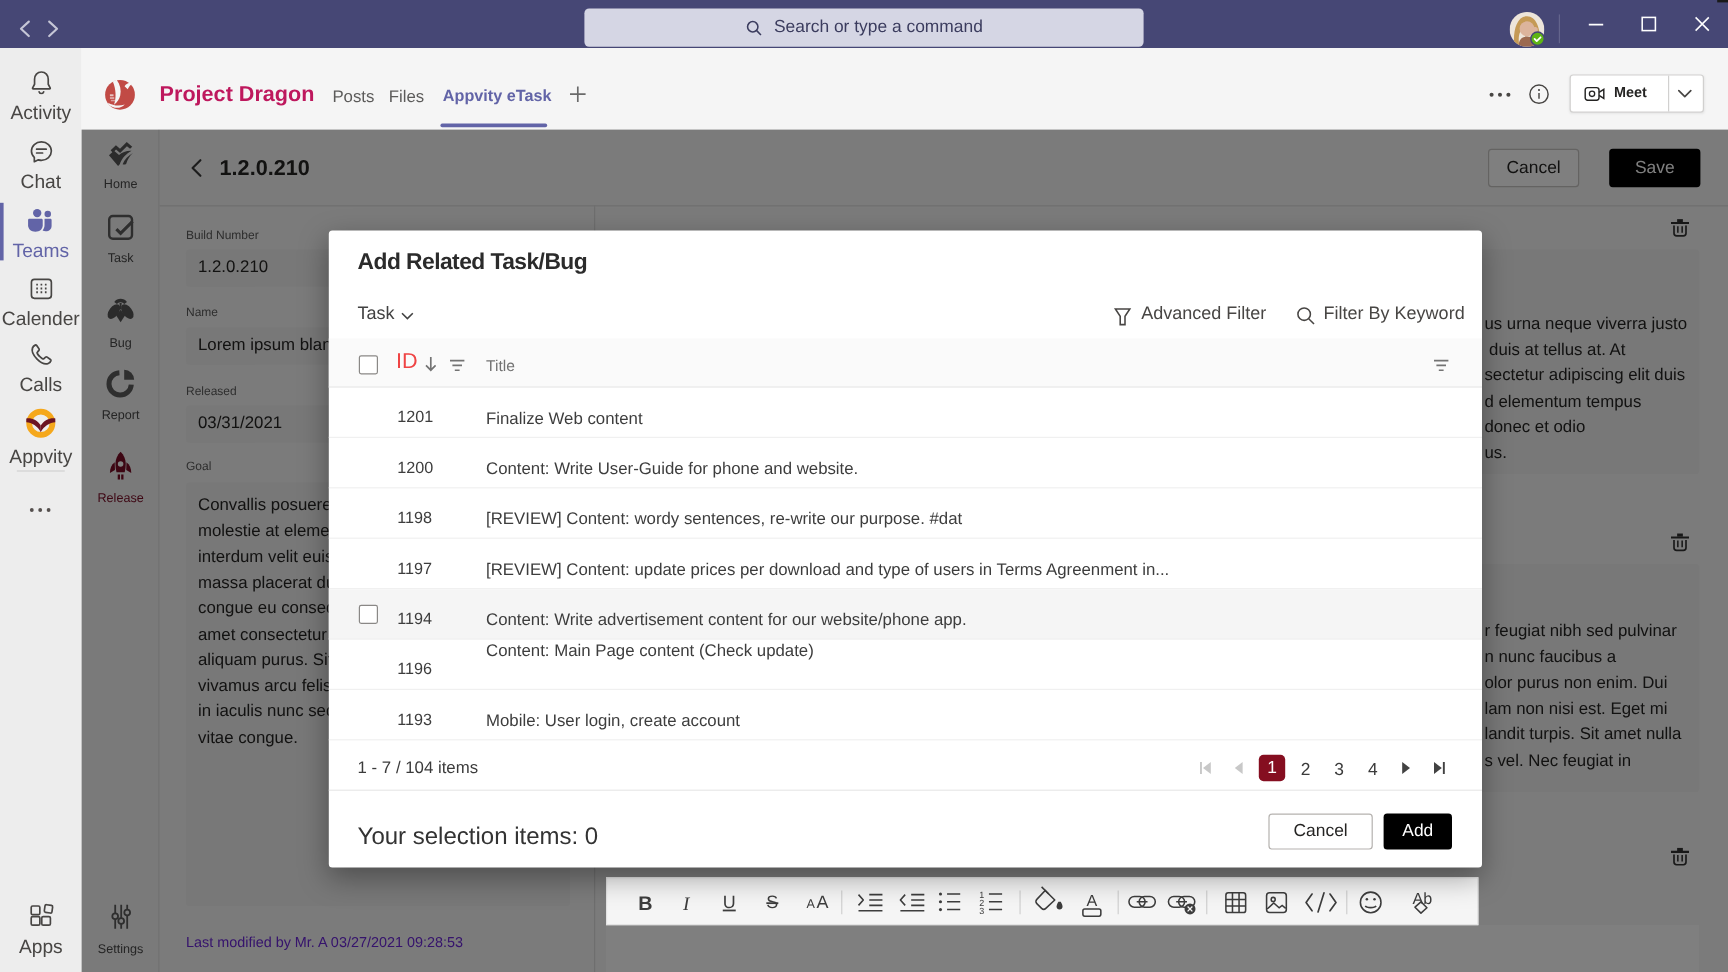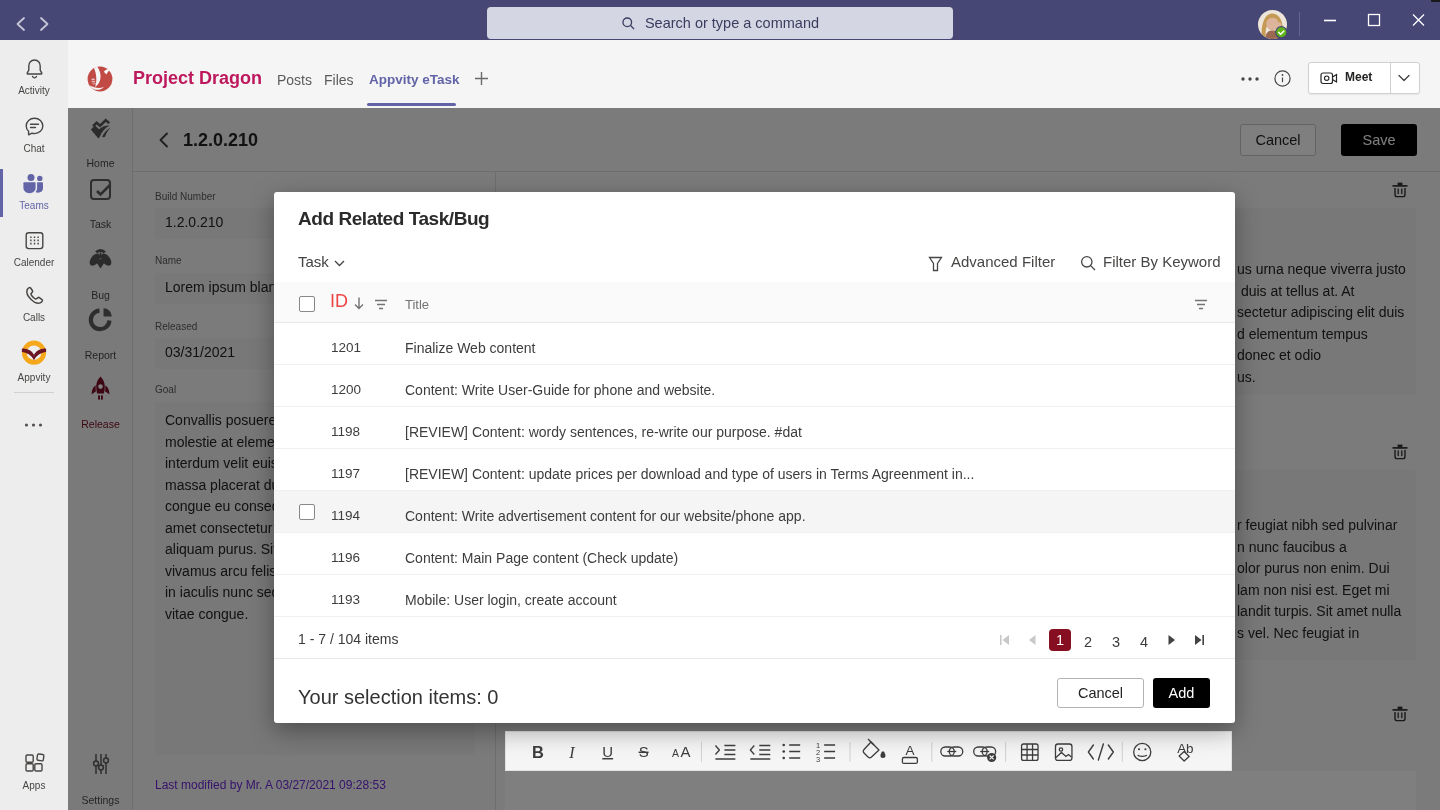--- a/index.html
+++ b/index.html
@@ -8,25 +8,25 @@
   .abs { position:absolute; }
 
   
   #topbar { position:absolute; left:0; top:0; width:1440px; height:40px; background:#464775; }
   #searchbox { position:absolute; left:487px; top:7px; width:466px; height:32px; background:#d5d6e4; border-radius:4px; display:flex; align-items:center; justify-content:center; color:#3b3c5e; font-size:14.5px; }
   
   #header { position:absolute; left:68px; top:40px; width:1372px; height:68px; background:#f5f5f5; }
   
   #rail1 { position:absolute; left:0; top:40px; width:68px; height:770px; background:#ededed; }
   .railitem { position:absolute; width:68px; text-align:center; color:#484644; }
-  .railitem .lbl { font-size:10px; margin-top:2px; }
+  .railitem .lbl { font-size:16px; margin-top:2px; }
   
   #rail2 { position:absolute; left:68px; top:108px; width:65px; height:702px; background:#f4f4f4; border-right:1px solid #dcdcdc; }
   .r2item { position:absolute; width:65px; text-align:center; color:#4a4a4a; }
-  .r2item .lbl { font-size:10.5px; margin-top:13px; }
+  .r2item .lbl { font-size:10.5px; margin-top:3px; }
   
   #content { position:absolute; left:133px; top:108px; width:1307px; height:702px; background:#f6f6f6; }
   .inputbox { position:absolute; background:#f0f0f0; border-radius:3px; font-size:14px; color:#252423; padding:6px 10px; }
   .flabel { position:absolute; font-size:10px; color:#5c5c5c; }
   .btn { position:absolute; height:32px; border-radius:3px; font-size:14.5px; display:flex; align-items:center; justify-content:center; }
   .btn.white { background:#fff; border:1px solid #c8c6c4; color:#252423; }
   .btn.red { background:#000000; color:#fff; }
   
   #overlay { position:absolute; left:68px; top:108px; width:1372px; height:702px; background:rgba(0,0,0,0.5); z-index:10; }
   
@@ -403,21 +403,21 @@
     <div class="mtitle" style="top:232px">[REVIEW] Content: wordy sentences, re-write our purpose. #dat</div>
   <div class="mrow" style="top:257px;height:42px"></div>
   <div class="mid" style="top:274px">1197</div>
     <div class="mtitle" style="top:274px">[REVIEW] Content: update prices per download and type of users in Terms Agreenment in...</div>
   <div class="mrow" style="top:299px;height:42px;background:#f5f5f5"></div>
   <div class="cbx" style="left:25px;top:312px"></div>
   <div class="mid" style="top:316px">1194</div>
     <div class="mtitle" style="top:316px">Content: Write advertisement content for our website/phone app.</div>
   <div class="mrow" style="top:341px;height:42px"></div>
   <div class="mid" style="top:358px">1196</div>
-    <div class="mtitle" style="top:358px">Content: Main Page content (Check update)</div>
+    <div class="mtitle" style="top:342px">Content: Main Page content (Check update)</div>
   <div class="mrow" style="top:383px;height:42px"></div>
   <div class="mid" style="top:400px">1193</div>
     <div class="mtitle" style="top:400px">Mobile: User login, create account</div>
 
   <div class="abs" style="left:0;top:425px;width:961px;height:42px;border-bottom:1px solid #e8e8e8"></div>
   <div class="abs" style="left:24px;top:439px;font-size:14px;color:#3b3b3b">1 - 7 / 104 items</div>
   <svg class="abs" style="left:723px;top:441px" width="14" height="14" viewBox="0 0 14 14" fill="#c8c8c8">
       <path d="M3 2 H4.6 V12 H3 Z"></path>
       <path d="M12 2 L5.5 7 L12 12 Z"></path>
     </svg>

